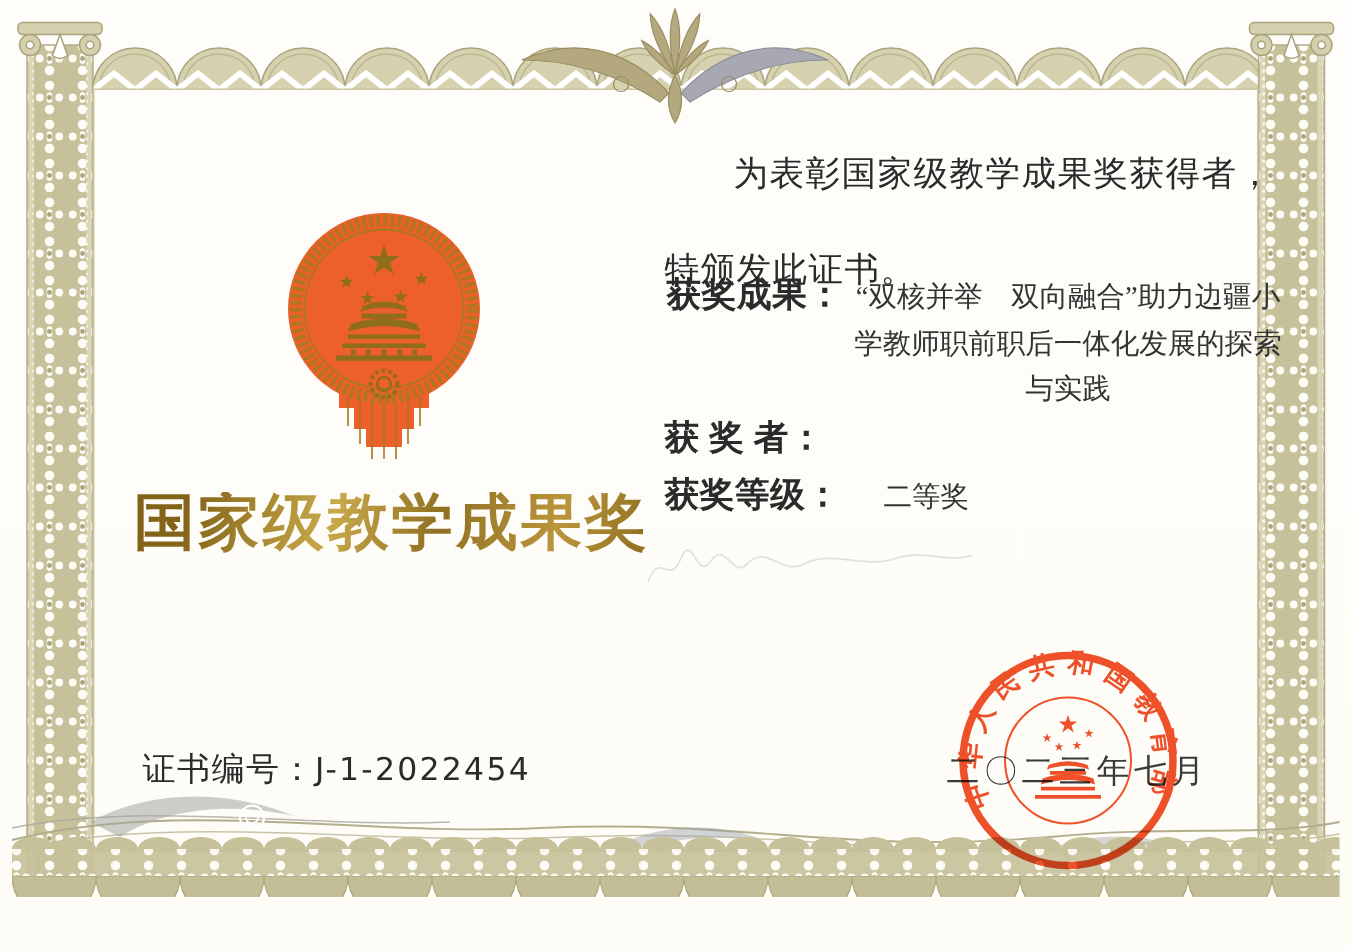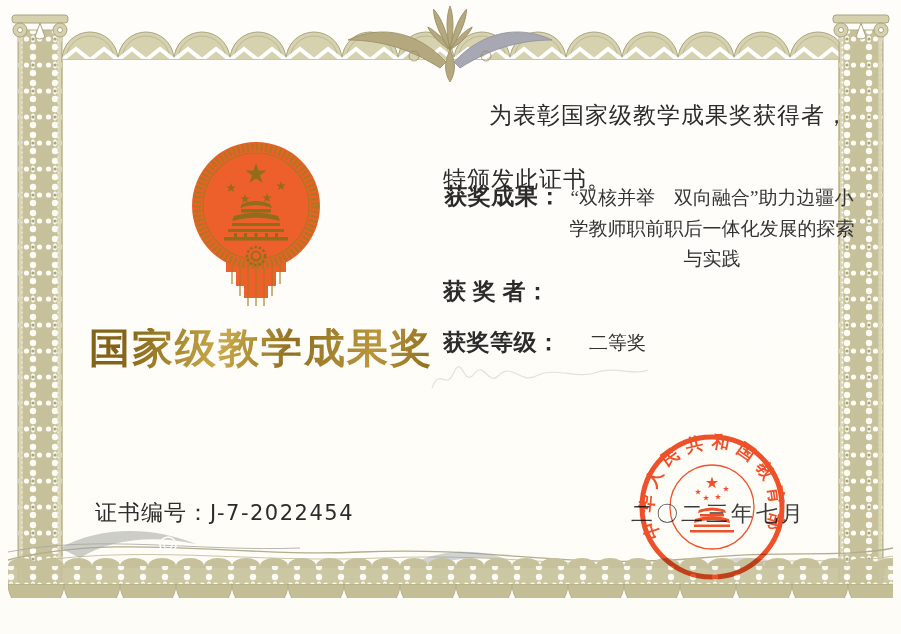--- a/index.html
+++ b/index.html
@@ -34,21 +34,21 @@
   .rtext { position: absolute; left: 443px; z-index: 1; }
   .intro-line { font-size: 23px; letter-spacing: 1px; }
   .intro-1 { top: 100px; text-indent: 2em; width: 420px; }
   .intro-2 { top: 164px; }
 
   .field-row { display: flex; align-items: baseline; }
   .field-label { font-size: 23px; font-weight: 700; width: 120px; flex: none; letter-spacing: 0.5px; }
   .field-value { font-size: 19px; line-height: 30.5px; width: 298px; color: #333; }
   .row-achievement { top: 181px; text-align: center; }
   .row-winner { top: 276px; }
-  .row-grade  { top: 327px; align-items: flex-end; }
+  .row-grade  { top: 314px; }
   .indent { margin-left: 26px; }
 
   .cert-no {
     position: absolute; left: 95px; top: 498px; z-index: 1;
     font-size: 22px; letter-spacing: 1px;
   }
   .cert-no .num { font-family: "DejaVu Sans", "Liberation Sans", sans-serif; font-size: 21px; letter-spacing: 1.5px; }
 
   .issue-date {
     position: absolute; left: 631px; top: 499px; z-index: 1;
@@ -220,21 +220,21 @@
   <div class="rtext field-row row-winner">
     <div class="field-label">获 奖 者：</div>
   </div>
 
   <div class="rtext field-row row-grade">
     <div class="field-label">获奖等级：</div>
     <div class="field-value indent">二等奖</div>
   </div>
 
   <div class="cert-no">
-    <span>证书编号：</span><span class="num">J-7-2022454</span>
+    <span>证书编号：</span><span class="num">J-1-2022454</span>
   </div>
 
   <div class="issue-date">二〇二三年七月</div>
 
   <svg class="seal" width="152" height="152" viewBox="0 0 152 152" aria-hidden="true">
     <circle cx="76" cy="76" r="70" fill="none" class="sr" stroke-width="5"></circle>
     <path id="sealarc" d="M24.9,105.5 A59,59 0 1 1 127.1,105.5" fill="none"></path>
     <text class="seal-text sf">
       <textPath href="#sealarc">中华人民共和国教育部</textPath>
     </text>

